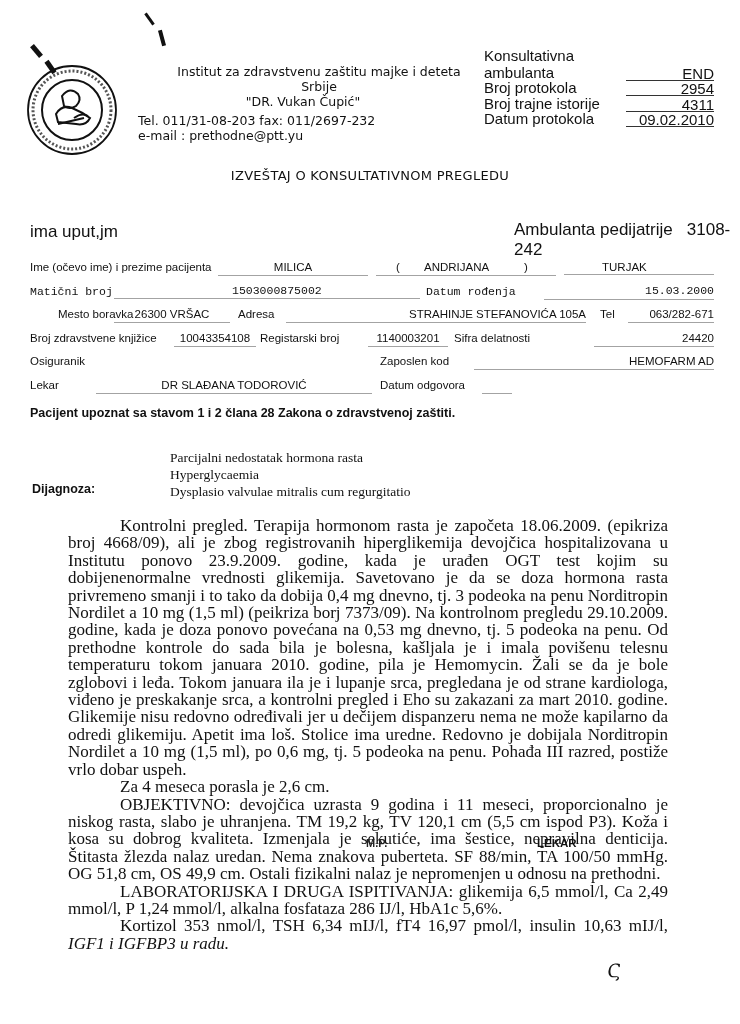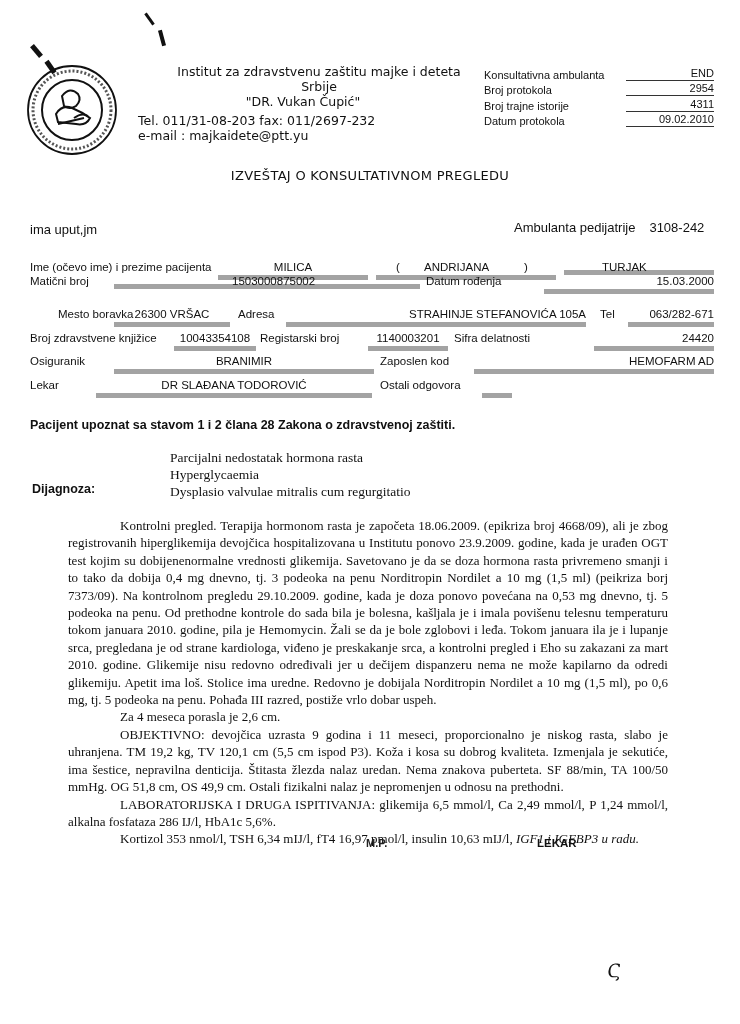--- a/index.html
+++ b/index.html
@@ -9,44 +9,44 @@
   
   .mark { position: absolute; background: #111; }
 
   
   .logo { left: 22px; top: 62px; width: 100px; height: 96px; }
   .inst-block { left: 138px; top: 64px; width: 330px; font-family: "DejaVu Sans", sans-serif; font-size: 12.5px; line-height: 15px; }
   .inst-name { text-align: center; margin-left: 32px; }
   .inst-sub { text-align: center; }
   .inst-tel { margin-top: 4px; }
 
-  .proto { left: 484px; top: 65px; width: 230px; font-family: "Liberation Sans", sans-serif; font-size: 11px; }
+  .proto { left: 484px; top: 65px; width: 230px; font-family: "Liberation Sans", sans-serif; font-size: 15px; }
   .proto-row { display: flex; justify-content: space-between; height: 15.5px; align-items: flex-end; }
   .proto-row .val { border-bottom: 1px solid #333; min-width: 88px; text-align: right; line-height: 13px; }
 
   .doc-title { left: 0; width: 740px; top: 168px; text-align: center; font-family: "DejaVu Sans", sans-serif; font-size: 13px; letter-spacing: 0.3px; }
 
-  .small { font-family: "Liberation Sans", sans-serif; font-size: 13px; }
+  .small { font-family: "Liberation Sans", sans-serif; font-size: 17px; }
   .uput { left: 30px; top: 222px; }
   .amb { left: 514px; top: 220px; }
   .amb span + span { margin-left: 14px; }
 
   
   .frow { position: absolute; left: 30px; width: 684px; height: 18px; font-family: "Liberation Sans", sans-serif; font-size: 11.5px; }
   .frow .lbl { position: absolute; top: 2px; white-space: nowrap; }
-  .frow .fld { position: absolute; top: 0; border-bottom: 5px solid #a3a3a3; height: 16px; line-height: 16px; white-space: nowrap; }
+  .frow .fld { position: absolute; top: 0; border-bottom: 1px solid #a3a3a3; height: 16px; line-height: 16px; white-space: nowrap; }
   .c { text-align: center; }
   .r { text-align: right; }
 
-  .notice { left: 30px; top: 406px; font-family: "Liberation Sans", sans-serif; font-weight: bold; font-size: 12.5px; margin-top: 12px; }
+  .notice { left: 30px; top: 406px; font-family: "Liberation Sans", sans-serif; font-weight: bold; font-size: 12.5px; }
 
   .dx-label { left: 32px; top: 482px; font-family: "Liberation Sans", sans-serif; font-weight: bold; font-size: 12.5px; }
   .dx-list { left: 170px; top: 449px; font-family: "Liberation Serif", serif; font-size: 13.5px; line-height: 17px; }
 
-  .body-text { left: 68px; top: 517px; width: 600px; font-family: "Liberation Serif", serif; font-size: 13px; line-height: 17.4px; text-align: justify; }
+  .body-text { left: 68px; top: 517px; width: 600px; font-family: "Liberation Serif", serif; font-size: 17px; line-height: 17.4px; text-align: justify; }
   .body-text p { margin: 0; text-indent: 52px; }
   .body-text em { font-style: italic; }
 
   .stamp-mp { left: 366px; top: 837px; font-family: "Liberation Sans", sans-serif; font-weight: bold; font-size: 11px; color: #222; }
   .stamp-lekar { left: 537px; top: 837px; font-family: "Liberation Sans", sans-serif; font-weight: bold; font-size: 11.5px; }
 
   .signature { left: 607px; top: 960px; font-family: "DejaVu Serif", serif; font-size: 18px; font-style: italic; transform: rotate(-8deg); }
 </style>
 </head>
 <body>
@@ -65,21 +65,21 @@
     <path d="M52 56 q8 -6 14 -2" fill="none" stroke="#111" stroke-width="2"></path>
     <path d="M36 62 l26 -6" fill="none" stroke="#111" stroke-width="2"></path>
     <circle cx="50" cy="48" r="39" fill="none" stroke="#555" stroke-width="3" stroke-dasharray="2 2"></circle>
   </svg>
 </div>
 
 <div class="abs inst-block">
   <div class="inst-name">Institut za zdravstvenu zaštitu majke i deteta Srbije</div>
   <div class="inst-sub">"DR. Vukan Čupić"</div>
   <div class="inst-tel">Tel. 011/31-08-203   fax: 011/2697-232</div>
-  <div>e-mail : majkaidete@ptt.yu</div>
+  <div>e-mail : prethodne@ptt.yu</div>
 </div>
 
 <div class="abs proto">
   <div class="proto-row">
     <span>Konsultativna ambulanta</span>
     <span class="val">END</span>
   </div>
   <div class="proto-row">
     <span>Broj protokola</span>
     <span class="val">2954</span>
@@ -105,21 +105,21 @@
   <span class="lbl" style="left:0;">Ime (očevo ime) i prezime pacijenta</span>
   <span class="fld c" style="left:188px;width:150px;">MILICA</span>
   <span class="fld" style="left:346px;width:180px;">
     <span style="position:absolute;left:20px;">(</span>
     <span style="position:absolute;left:48px;">ANDRIJANA</span>
     <span style="position:absolute;left:148px;">)</span>
   </span>
   <span class="fld" style="left:534px;width:150px;padding-left:38px;box-sizing:border-box;">TURJAK</span>
 </div>
 
-<div class="frow" style="top:273px;">
+<div class="frow" style="top:283px;font-family:Liberation Mono, monospace;">
   <span class="lbl" style="left:0;">Matični broj</span>
   <span class="fld" style="left:84px;width:306px;padding-left:118px;box-sizing:border-box;">1503000875002</span>
   <span class="lbl" style="left:396px;">Datum rođenja</span>
   <span class="fld r" style="left:514px;width:170px;">15.03.2000</span>
 </div>
 
 <div class="frow" style="top:306px;">
   <span class="lbl" style="left:0;padding-left:28px;">Mesto boravka</span>
   <span class="fld c" style="left:84px;width:116px;">26300 VRŠAC</span>
   <span class="lbl" style="left:208px;">Adresa</span>
@@ -132,29 +132,28 @@
   <span class="lbl" style="left:0;">Broj zdravstvene knjižice</span>
   <span class="fld c" style="left:144px;width:82px;">10043354108</span>
   <span class="lbl" style="left:230px;">Registarski broj</span>
   <span class="fld c" style="left:338px;width:80px;text-align:center;">1140003201</span>
   <span class="lbl" style="left:424px;">Sifra delatnosti</span>
   <span class="fld r" style="left:564px;width:120px;">24420</span>
 </div>
 
 <div class="frow" style="top:353px;">
   <span class="lbl" style="left:0;">Osiguranik</span>
-  <span class="fld c" style="left:84px;width:260px;">BRANIMIR</span>
   <span class="lbl" style="left:350px;">Zaposlen kod</span>
   <span class="fld r" style="left:444px;width:240px;">HEMOFARM AD</span>
 </div>
 
 <div class="frow" style="top:377px;">
   <span class="lbl" style="left:0;">Lekar</span>
   <span class="fld c" style="left:66px;width:276px;">DR SLAĐANA TODOROVIĆ</span>
-  <span class="lbl" style="left:350px;">Ostali odgovora</span>
+  <span class="lbl" style="left:350px;">Datum odgovora</span>
   <span class="fld" style="left:452px;width:30px;"></span>
 </div>
 
 <div class="abs notice">Pacijent upoznat sa stavom 1 i 2 člana 28 Zakona o zdravstvenoj zaštiti.</div>
 
 <div class="abs dx-label">Dijagnoza:</div>
 <div class="abs dx-list">
   <div>Parcijalni nedostatak hormona rasta</div>
   <div>Hyperglycaemia</div>
   <div>Dysplasio valvulae mitralis cum regurgitatio</div>

